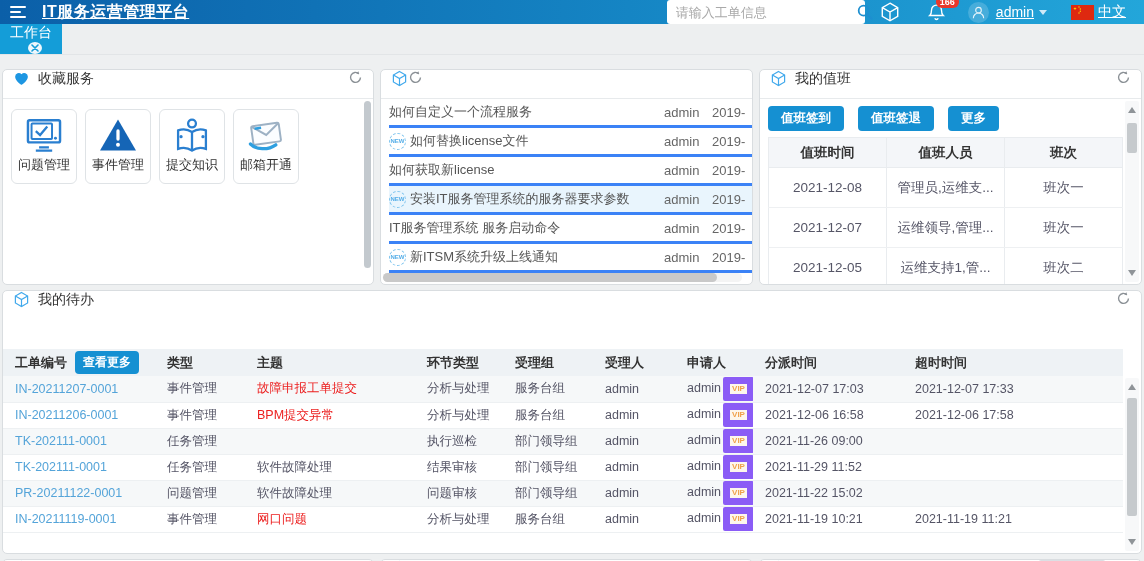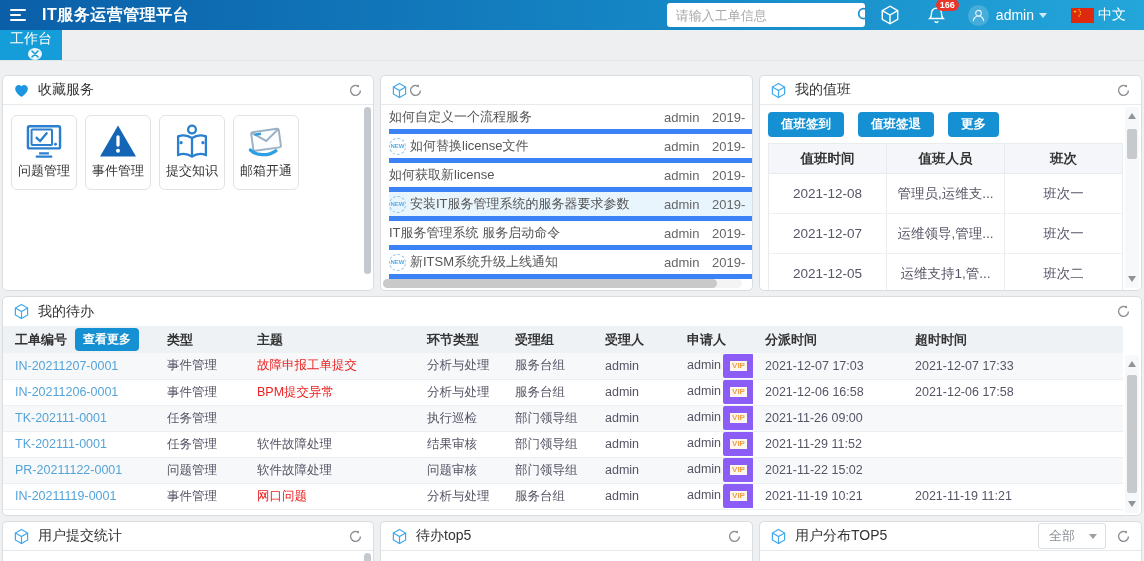--- a/index.html
+++ b/index.html
@@ -1,21 +1,21 @@
 <!DOCTYPE html>
 <html><head>
 <meta charset="utf-8">
 <style>
   * { margin:0; padding:0; box-sizing:border-box; }
   html,body { width:1144px; height:561px; overflow:hidden; }
   body { font-family:"Liberation Sans","DejaVu Sans",sans-serif; background:#eef0f1; font-size:13px; color:#444; }
 
   
-  .topbar { height:30px; background:linear-gradient(90deg,#0b5fa8 0%,#1585c4 55%,#23a6da 100%);
-            display:flex; align-items:center; color:#fff; }
+  .topbar { height:24px; background:linear-gradient(90deg,#0b5fa8 0%,#1585c4 55%,#23a6da 100%);
+            display:flex; align-items:center; color:#fff;text-decoration:underline; }
   .hamburger { margin-left:10px; width:18px; cursor:pointer; }
   .hamburger i { display:block; height:2px; background:#fff; margin:3px 0; border-radius:1px; }
   .hamburger i:nth-child(1){ width:16px; } .hamburger i:nth-child(2){ width:11px; } .hamburger i:nth-child(3){ width:16px; }
   .app-title { margin-left:14px; font-size:16px; font-weight:bold; letter-spacing:.5px; }
   .topbar .spacer { flex:1; }
   .searchbox { position:relative; width:198px; height:24px; background:#fff; border-radius:3px; display:flex; align-items:center; }
   .searchbox input { border:none; outline:none; background:transparent; flex:1; padding:0 4px 0 9px; font-size:13px; color:#333;
                      font-family:"Liberation Sans","DejaVu Sans",sans-serif; }
   .searchbox input::placeholder { color:#a9a9a9; }
   .searchbox .mag { margin-right:6px; display:flex; cursor:pointer; }
@@ -33,39 +33,39 @@
 
   
   .tabbar { height:31px; background:#edeff0; display:flex; border-bottom:1px solid #e2e5e7; }
   .tab { background:#149dd8; color:#fff; display:flex; align-items:center; padding:0 10px; font-size:14px; cursor:pointer;flex-direction:column; }
   .tab-close { margin-left:7px; width:14px; height:14px; border-radius:50%; background:#eef7fc; display:flex; align-items:center; justify-content:center; }
 
   
   .content { padding:14px 2px 0 2px; }
   .row-3col { display:grid; grid-template-columns:372px 373px 1fr; gap:6px; }
   .row-top { height:216px; }
-  .row-mid { margin-top:5px; height:220px; }
+  .row-mid { margin-top:5px; height:264px;gap:29px; }
   .row-bot { margin-top:5px; height:150px; }
   .card { background:#fff; border:1px solid #d9dde0; border-radius:5px; position:relative; overflow:hidden; display:flex; flex-direction:column; }
-  .card-head { height:29px; flex:0 0 29px; display:flex; align-items:center; padding:0 10px; border-bottom:1px solid #e7eaec; }
+  .card-head { height:29px; flex:0 0 29px; display:flex; align-items:flex-start; padding:0 10px; border-bottom:1px solid #e7eaec; }
   .card-head .t { margin-left:8px; font-size:14px; color:#333; flex:1; }
   .card-body { position:relative; flex:1; overflow:hidden; }
   .refresh { display:flex; cursor:pointer; }
 
   
   .tiles { display:flex; flex-wrap:wrap; gap:8px; padding:10px 14px 0 8px; }
   .tile { width:66px; min-height:75px; border:1px solid #dfe3e6; border-radius:6px; background:#fff; text-align:center;
           padding:7px 2px 4px 2px; cursor:pointer; }
   .tile .lbl { font-size:13px; color:#333; margin-top:4px; line-height:1.25; }
   .vscroll-thin { position:absolute; top:2px; right:2px; bottom:2px; width:7px; }
   .vscroll-thin .thumb { position:absolute; top:0; width:7px; height:92%; background:#c3c9ce; border-radius:4px; }
 
   
   .ann-list { padding:0 0 0 8px; }
-  .ann-row { height:29px; display:flex; align-items:center; border-bottom:5px solid #3b82f6; cursor:pointer;justify-content:flex-end; }
+  .ann-row { height:29px; display:flex; align-items:center; border-bottom:3px solid #3b82f6; cursor:pointer;justify-content:flex-end; }
   .ann-row.hl { background:#e9f5fd; }
   .new-badge { width:17px; height:17px; border-radius:50%; border:1px dashed #7ec4ee; color:#55aee8; font-size:6px; font-weight:bold;
                display:flex; align-items:center; justify-content:center; margin-right:4px; flex:0 0 17px; }
   .ann-title { flex:1; color:#555; overflow:hidden; white-space:nowrap; }
   .ann-author { width:48px; color:#666; }
   .ann-date { width:40px; color:#666; overflow:hidden; white-space:nowrap; }
   .hscroll { position:absolute; left:2px; right:10px; bottom:2px; height:9px; background:#f4f4f4; border-radius:5px; }
   .hscroll .thumb { position:absolute; left:0; top:0; height:9px; width:93%; background:#c9c9c9; border-radius:5px; }
 
   

